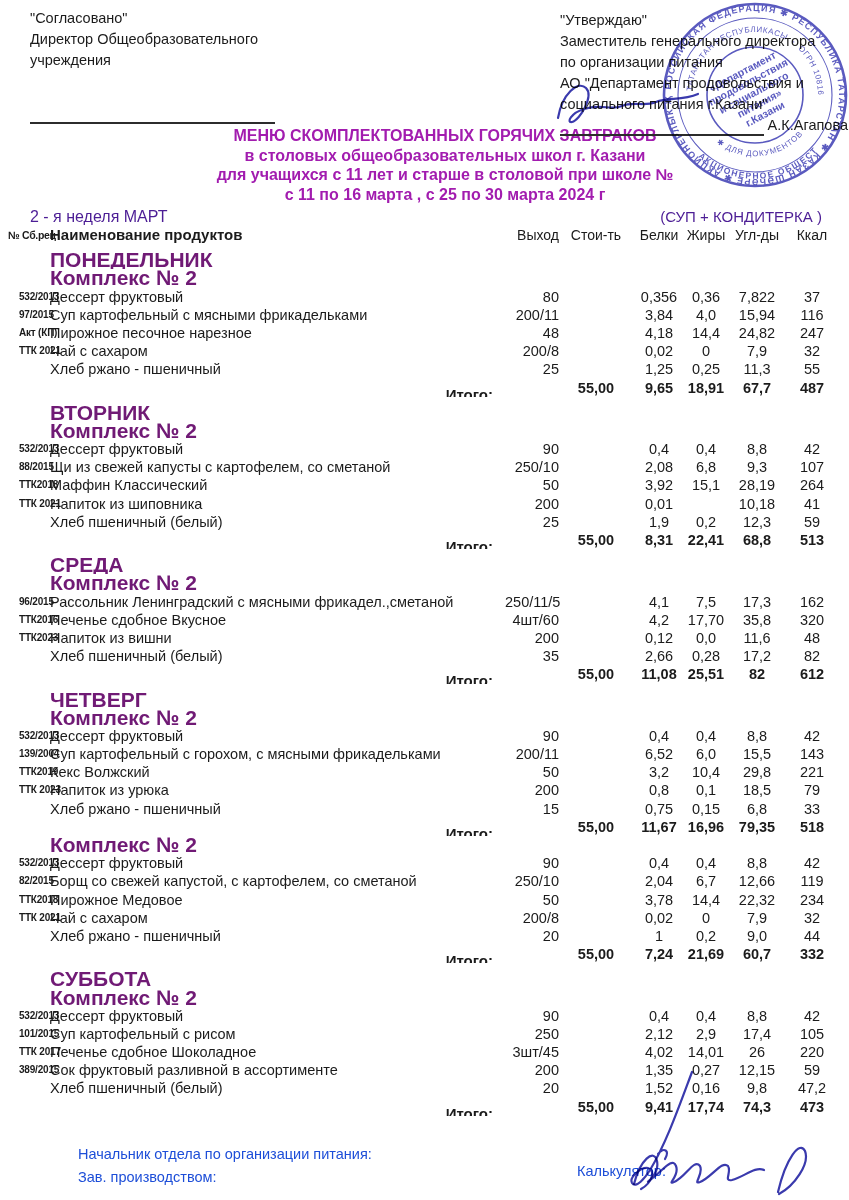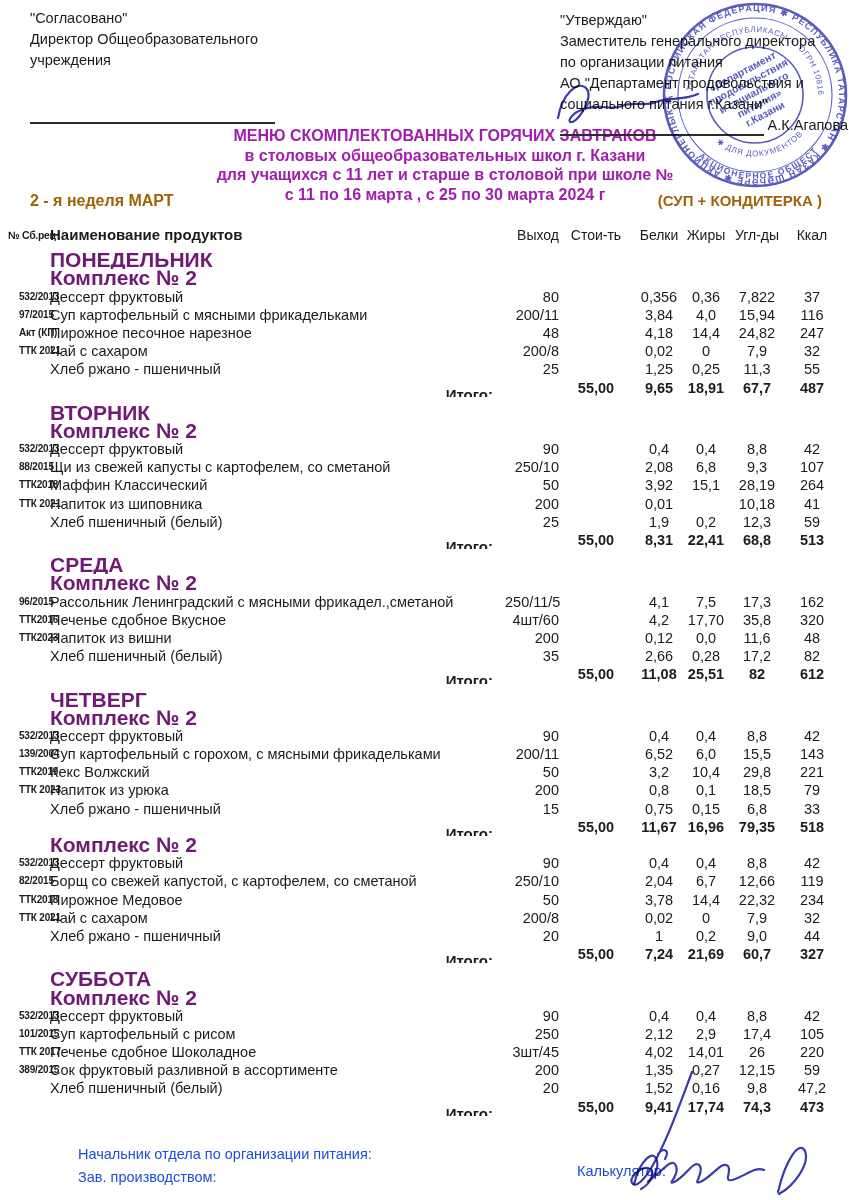--- a/index.html
+++ b/index.html
@@ -9,22 +9,22 @@
   }
   
   .approve-left{position:absolute;left:30px;top:8px;font-size:14.5px;line-height:21px;}
   .approve-right{position:absolute;left:560px;top:10px;width:288px;font-size:14.5px;line-height:21px;z-index:1;}
   .sign-row{display:flex;align-items:flex-end;}
   .sign-row .uline{flex:1;border-bottom:2px solid #2c2c2c;height:12px;margin-right:4px;}
   .left-rule{position:absolute;left:30px;top:122px;width:245px;border-top:2px solid #2c2c2c;}
   
   .title-block{position:absolute;left:95px;top:126px;width:700px;text-align:center;
     font-weight:bold;font-size:16px;line-height:19.5px;color:#a21caf;}
-  .subhead{position:absolute;left:30px;top:192px;width:795px;display:flex;justify-content:space-between;
-    font-weight:bold;color:#a16207;}
+  .subhead{position:absolute;left:30px;top:208px;width:795px;display:flex;justify-content:space-between;
+    font-weight:normal;color:#4c1d95;}
   .subhead .week{font-size:16px;}
   .subhead .mtype{font-size:15px;padding-right:3px;}
   
   .menu-table{position:absolute;left:6px;top:226px;width:837px;font-size:14.5px;}
   .row{display:grid;grid-template-columns:44px 455px 60px 70px 48px 46px 56px 54px;
     line-height:18.2px;height:18.2px;white-space:nowrap;}
   .c-code{font-size:10px;font-weight:bold;padding-left:13px;line-height:18.2px;letter-spacing:-0.2px;}
   .th-code{font-size:10.5px;font-weight:bold;padding-left:2px;letter-spacing:-0.3px;}
   .c-name{text-align:left;overflow:hidden;}
   .th-name{font-weight:bold;font-size:15px;}
@@ -456,21 +456,21 @@
           <span class="c-kcal">44</span>
         </div>
         <div class="row total-row">
           <span class="c-code"></span>
           <span class="c-name total-name">Итого:</span>
           <span class="c-out"></span>
           <span class="c-cost">55,00</span>
           <span class="c-prot">7,24</span>
           <span class="c-fat">21,69</span>
           <span class="c-carb">60,7</span>
-          <span class="c-kcal">327</span>
+          <span class="c-kcal">332</span>
         </div>
         <div class="row day-gap">
           <span class="c-code"></span>
           <span class="c-name day-label">СУББОТА</span>
         </div>
         <div class="row">
           <span class="c-code"></span>
           <span class="c-name complex-label">Комплекс № 2</span>
         </div>
         <div class="row">

